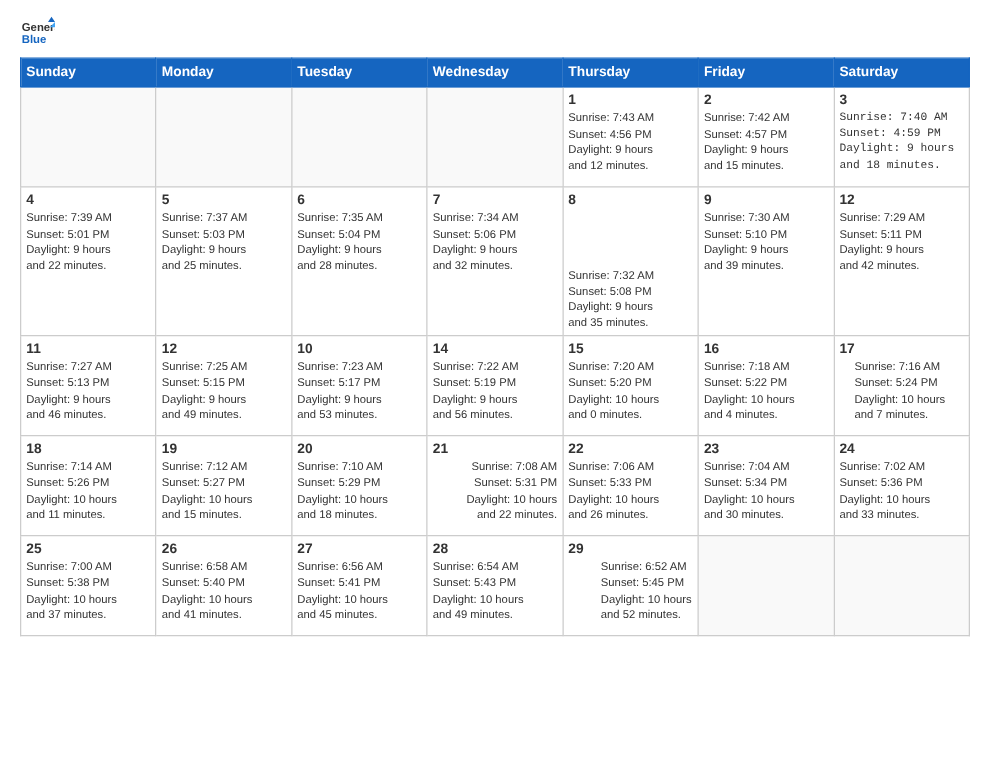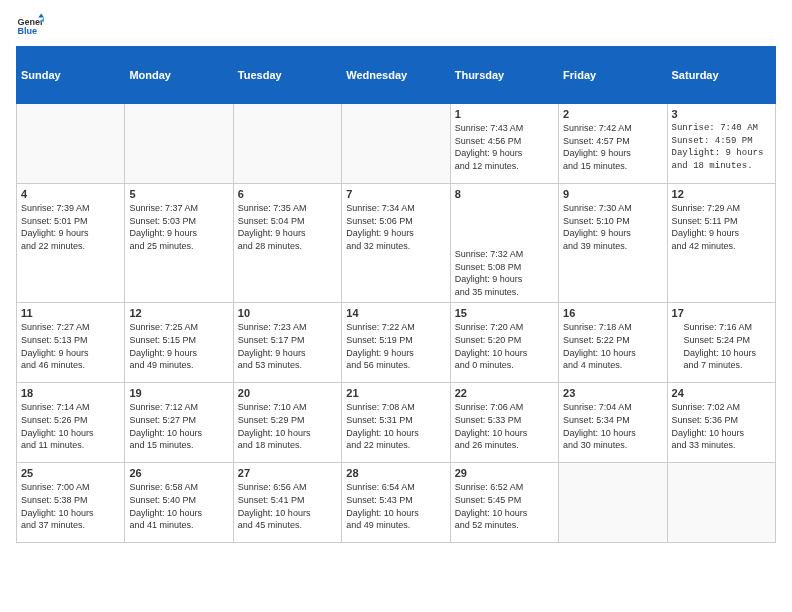--- a/index.html
+++ b/index.html
@@ -44,21 +44,21 @@
     .calendar {
       width: 100%;
       border-collapse: collapse;
       table-layout: fixed;
     }
     .calendar th {
       background: #1565c0;
       color: #fff;
       font-size: 11px;
       font-weight: bold;
-      padding: 22px 4px;
+      padding: 5px 4px;
       text-align: left;
       border: 1px solid #1565c0;
     }
     .calendar td {
       vertical-align: top;
       border: 1px solid #ccc;
       padding: 4px 4px;
       font-size: 9px;
       color: #333;
       height: 80px;
@@ -258,21 +258,21 @@
           </td>
           <td>
             <span class="day-num">20</span>
             <div class="day-detail" style="white-space: pre-line;">Sunrise: 7:10 AM
 Sunset: 5:29 PM
 Daylight: 10 hours
 and 18 minutes.</div>
           </td>
           <td>
             <span class="day-num">21</span>
-            <div class="day-detail" style="white-space: pre-line;">Sunrise: 7:08 AM
+            <div class="day-detail" style="white-space: pre-line; text-align: right;">Sunrise: 7:08 AM
 Sunset: 5:31 PM
 Daylight: 10 hours
 and 22 minutes.</div>
           </td>
           <td>
             <span class="day-num">22</span>
             <div class="day-detail" style="white-space: pre-line;">Sunrise: 7:06 AM
 Sunset: 5:33 PM
 Daylight: 10 hours
 and 26 minutes.</div>
@@ -316,21 +316,21 @@
           </td>
           <td>
             <span class="day-num">28</span>
             <div class="day-detail" style="white-space: pre-line;">Sunrise: 6:54 AM
 Sunset: 5:43 PM
 Daylight: 10 hours
 and 49 minutes.</div>
           </td>
           <td>
             <span class="day-num">29</span>
-            <div class="day-detail" style="white-space: pre-line;">Sunrise: 6:52 AM
+            <div class="day-detail" style="white-space: pre-line; margin-left: 26px;">Sunrise: 6:52 AM
 Sunset: 5:45 PM
 Daylight: 10 hours
 and 52 minutes.</div>
           </td>
           <td class="empty"></td>
           <td class="empty"></td>
         </tr>
       </tbody>
   </table>
 </div>

